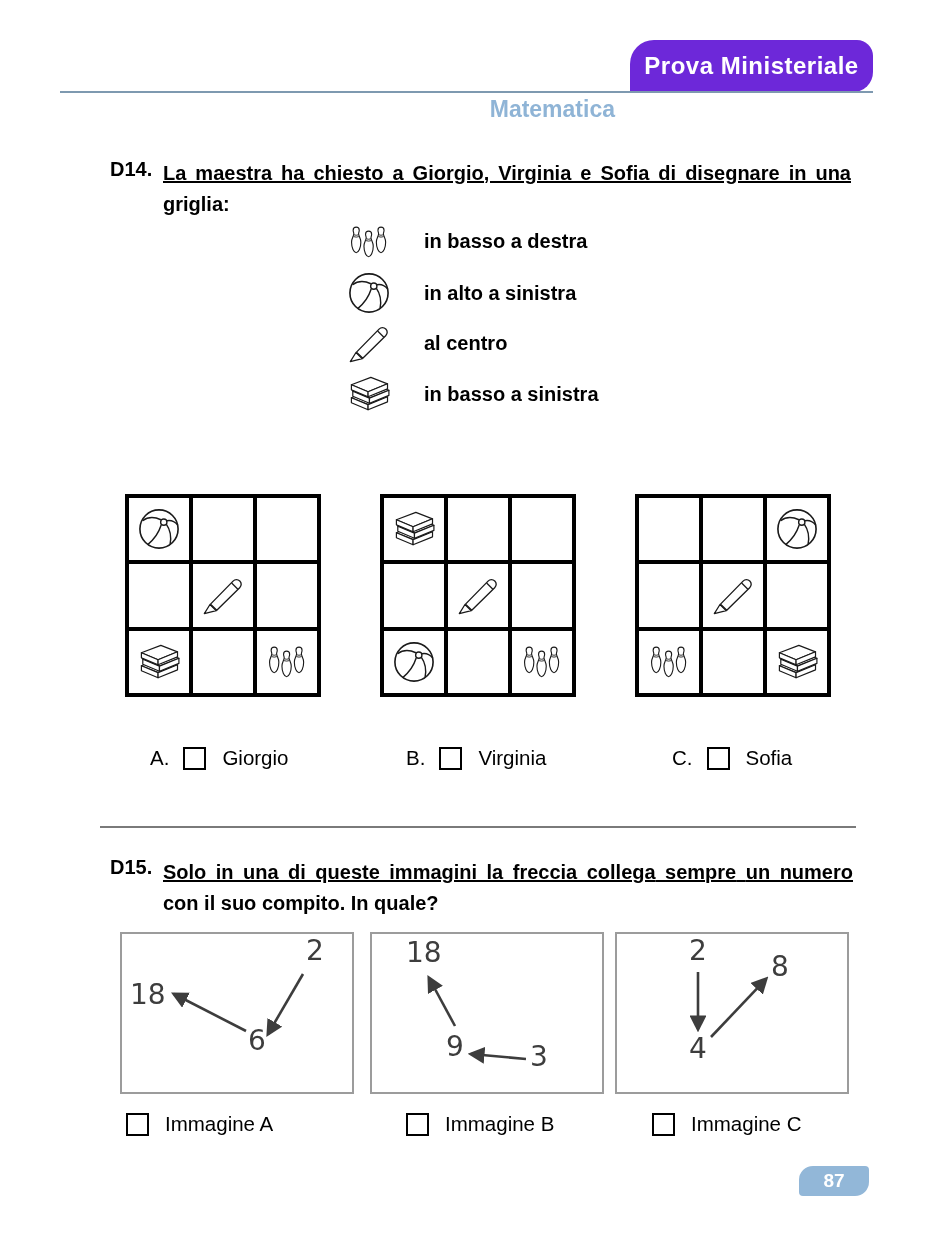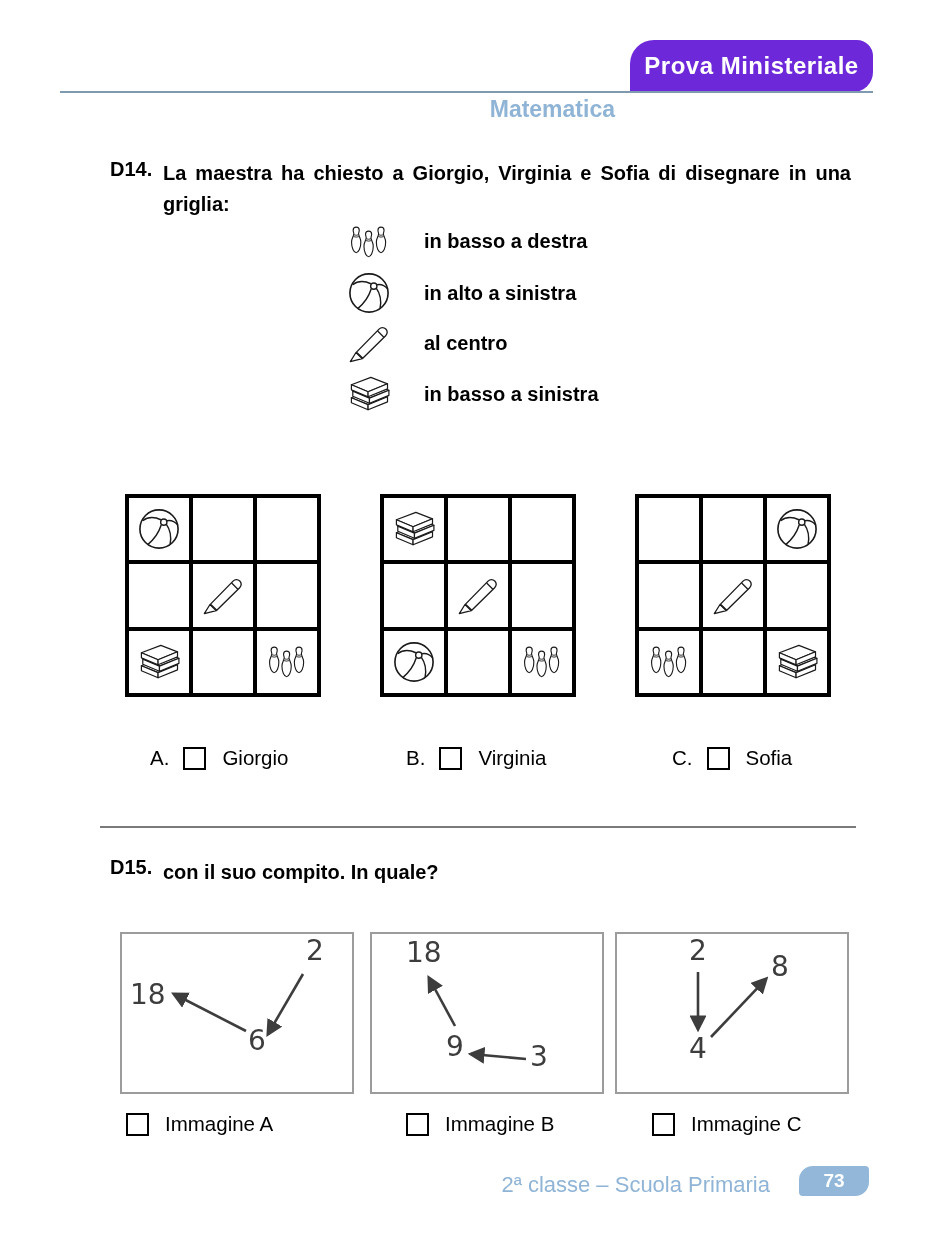--- a/index.html
+++ b/index.html
@@ -10,21 +10,21 @@
   .subject{position:absolute;top:55px;right:320px;color:#8fb4d6;font-size:23px;font-weight:bold;margin-top:41px;}
   .badge{position:absolute;left:630px;top:40px;width:243px;height:52px;background:#6d28d9;
          border-radius:24px 16px 20px 0;display:flex;align-items:center;justify-content:center;
          color:#fff;font-size:24px;font-weight:bold;letter-spacing:.5px;}
   .header-line{position:absolute;left:60px;top:91px;width:813px;height:2px;background:#7e99b0;}
   .year{position:absolute;top:96px;right:62px;color:#8fb4d6;font-size:42px;font-weight:bold;letter-spacing:2px;}
 
   
   .qnum{position:absolute;font-weight:bold;font-size:20px;}
   .qtext{position:absolute;font-weight:bold;font-size:20px;line-height:31px;}
-  .jline{display:block;text-align:justify;text-align-last:justify;}
+  .jline{display:block;text-align:justify;text-align-last:justify;text-decoration:underline;}
   .uline{text-decoration:underline;}
   #d14-num{left:110px;top:158px;}
   #d14-text{left:163px;top:158px;width:688px;}
   #d14-sub{left:163px;top:438px;}
   #d15-num{left:110px;top:856px;}
   #d15-text{left:163px;top:857px;width:690px;}
 
   
   .legend-row{position:absolute;left:340px;height:48px;display:flex;align-items:center;}
   .legend-icon{width:58px;display:flex;align-items:center;justify-content:center;}
@@ -246,20 +246,21 @@
   <div class="option" style="left:672px;top:746px">
     <span class="opt-letter">C.</span>
     <span class="checkbox"></span>
     <span class="opt-label">Sofia</span>
   </div>
 
   <div class="divider"></div>
 
   <div class="qnum" id="d15-num">D15.</div>
   <div class="qtext" id="d15-text">
+    <span class="jline"><span>Solo in una di queste immagini la freccia collega</span> <span class="uline">sempre</span> <span>un numero</span></span>
     <span>con il suo compito. In quale?</span>
   </div>
 
   <div class="imgbox" style="left:120px">
     <svg class="arrows" viewBox="0 0 230 158">
       <line x1="181" y1="40" x2="146" y2="100" stroke="#3d3d3d" stroke-width="2.6" marker-end="url(#arrowhead)"></line>
       <line x1="124" y1="97" x2="52" y2="60" stroke="#3d3d3d" stroke-width="2.6" marker-end="url(#arrowhead)"></line>
     </svg>
     <span class="numlabel" style="left:184px;top:0px">2</span>
     <span class="numlabel" style="left:8px;top:44px">18</span>
@@ -292,16 +293,15 @@
   </div>
   <div class="option" style="left:406px;top:1112px">
     <span class="checkbox"></span>
     <span class="opt-label">Immagine B</span>
   </div>
   <div class="option" style="left:652px;top:1112px">
     <span class="checkbox"></span>
     <span class="opt-label">Immagine C</span>
   </div>
 
-  <div class="footer-text">2ª classe – Scuola Primaria</div>
-  <div class="page-badge">73</div>
+  <div class="page-badge">87</div>
 
 </div>
 
 </body></html>

